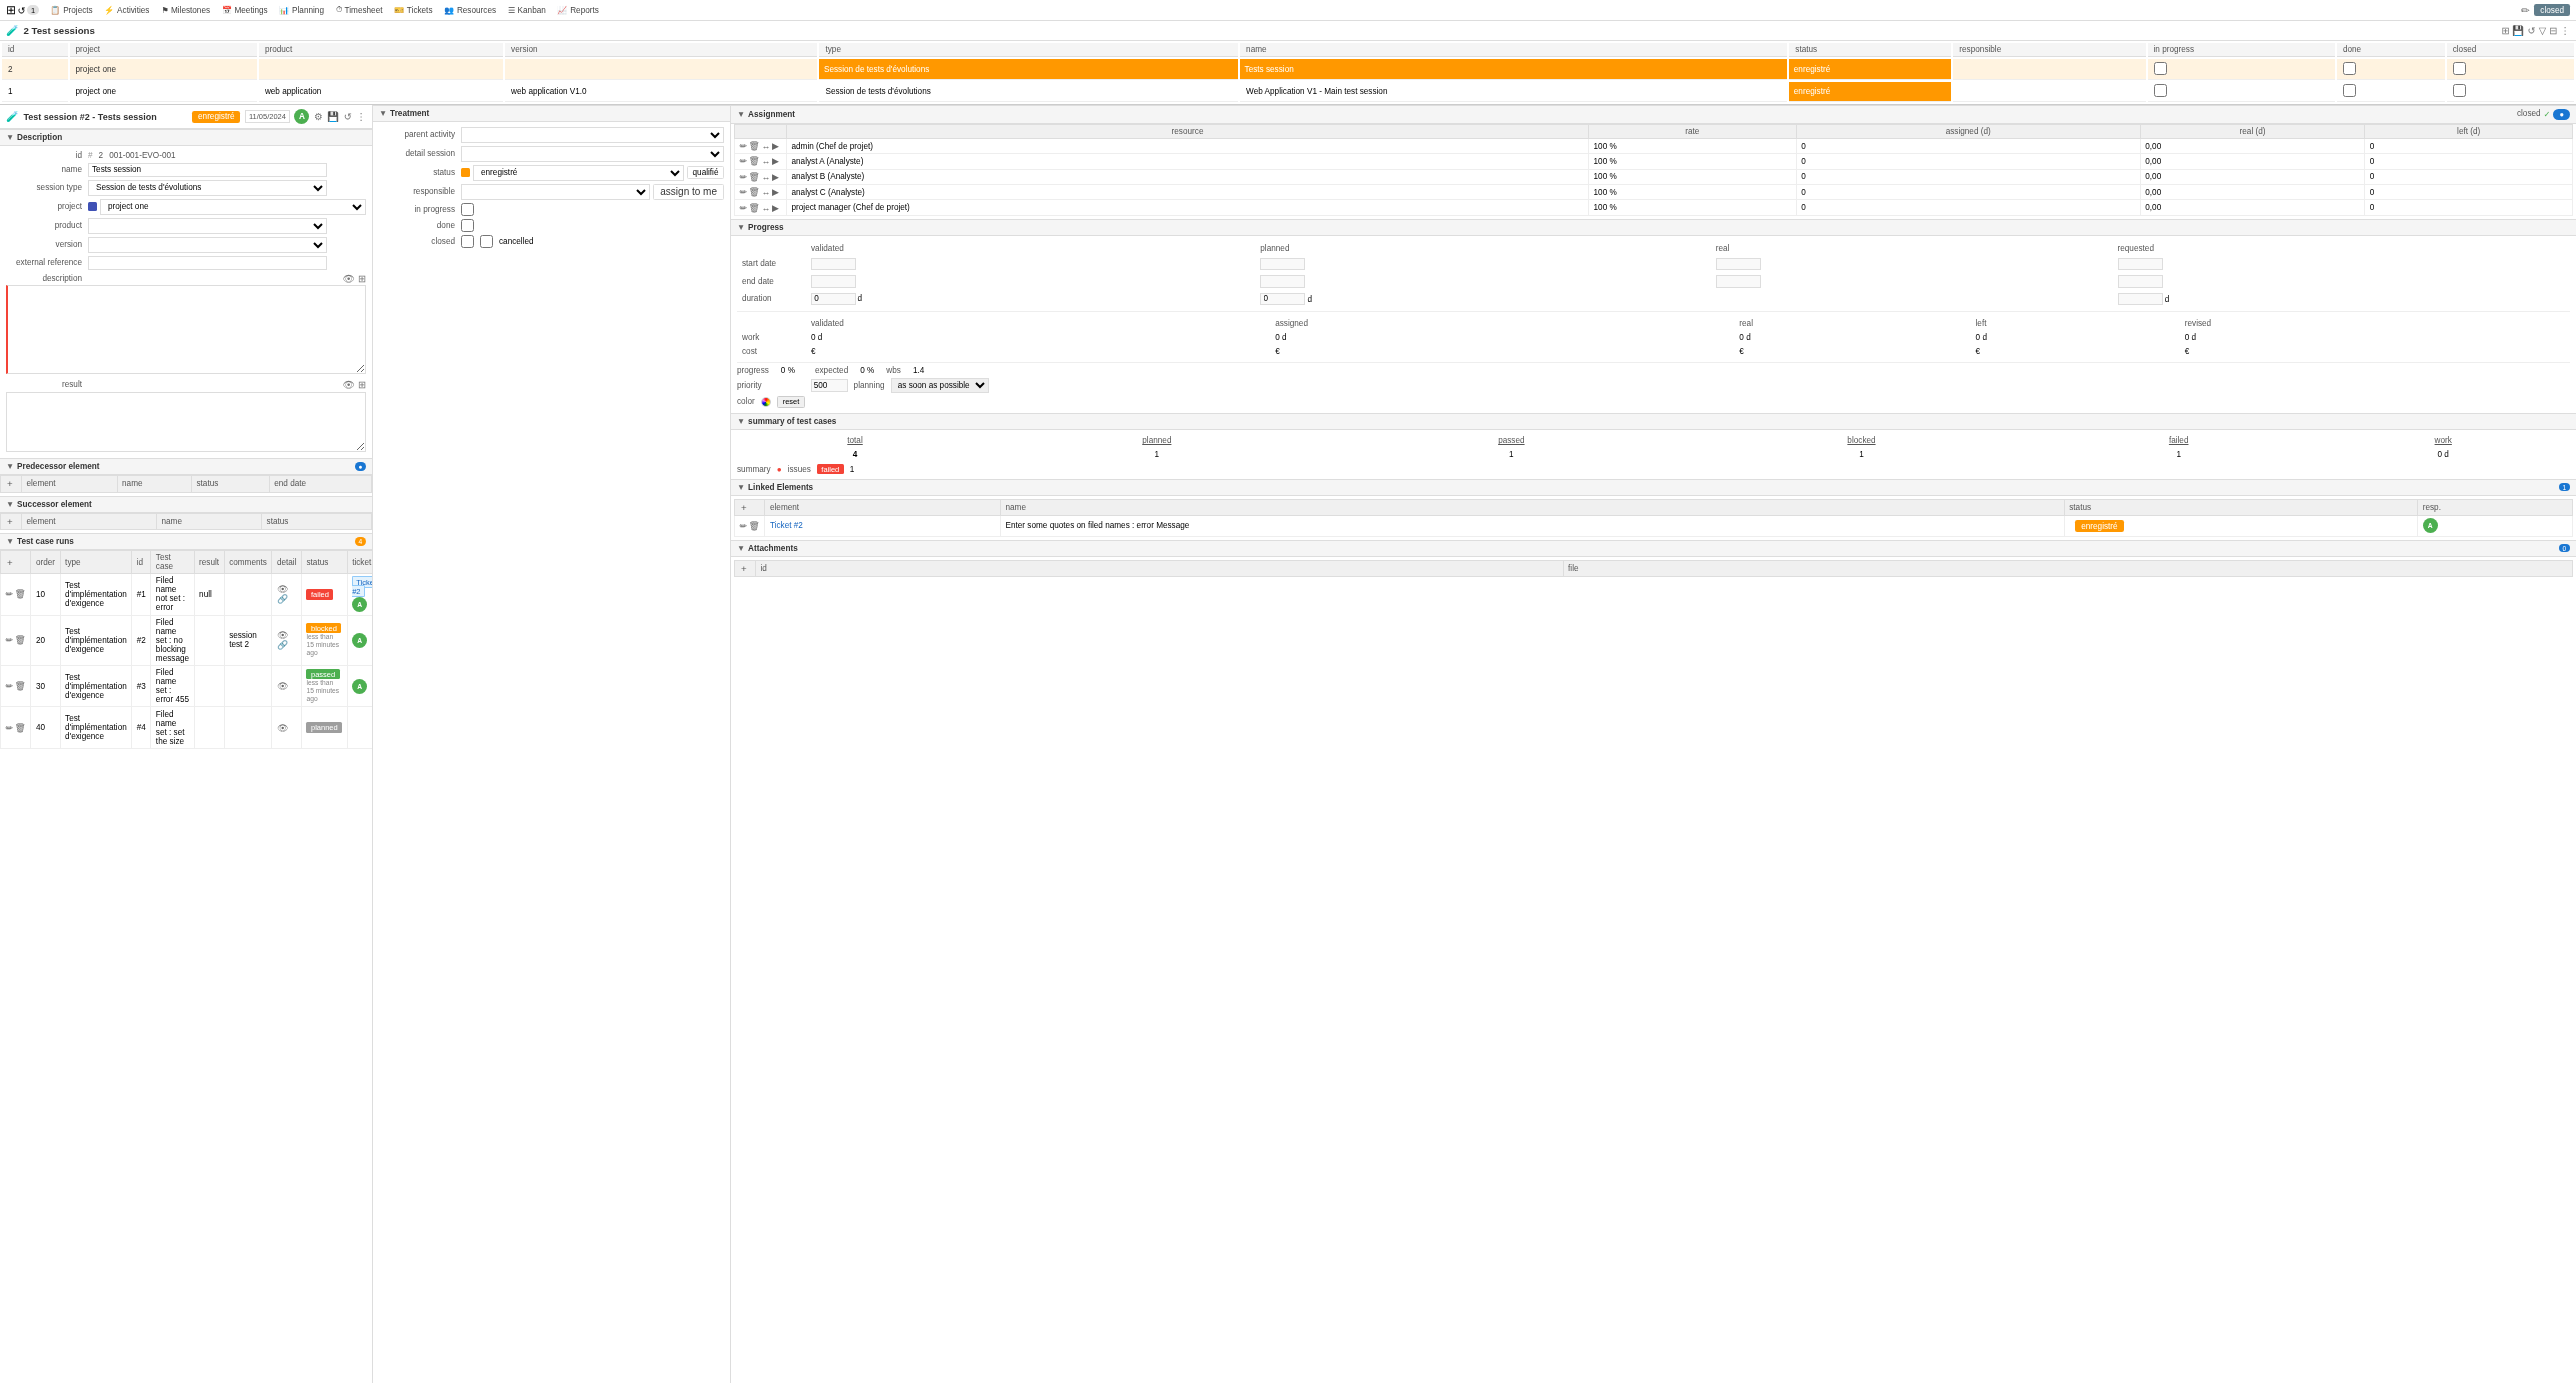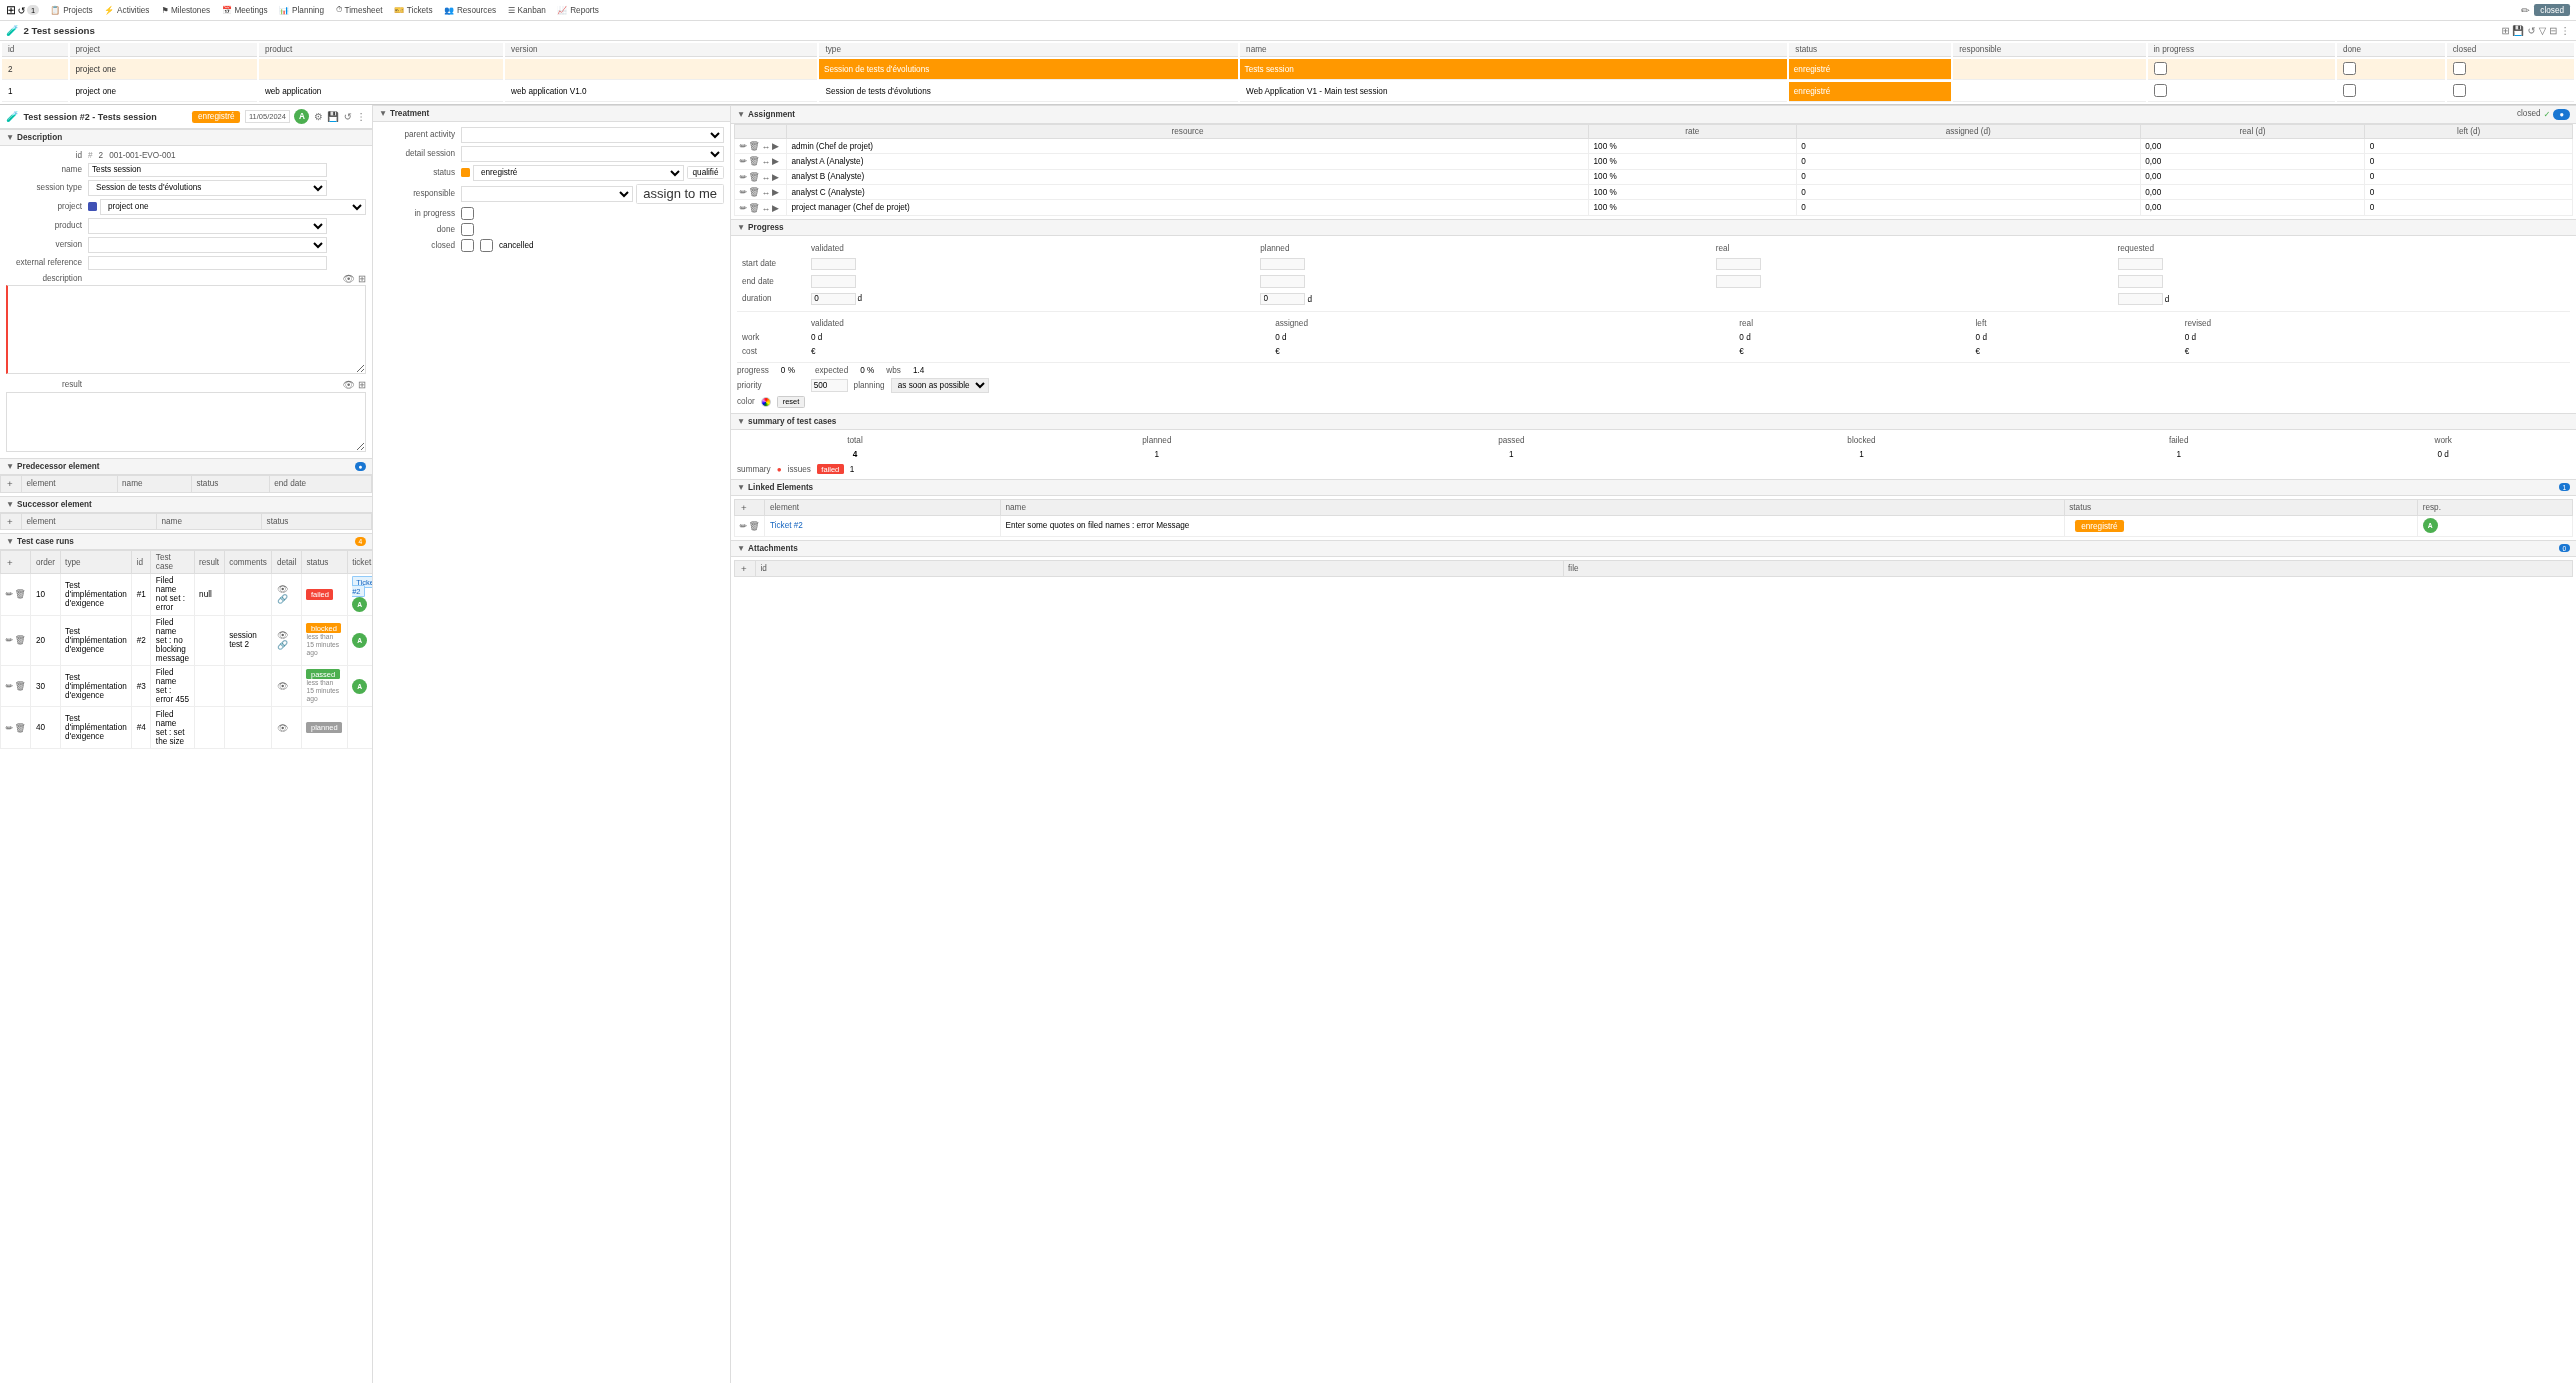--- a/index.html
+++ b/index.html
@@ -79,21 +79,21 @@
     .runs-table th { background: #f0f0f0; padding: 2.2px 4.5px; border: 0.7px solid #ddd; font-weight: normal; color: #555; text-align: left; }
     .runs-table td { padding: 2.2px 4.5px; border: 0.7px solid #eee; vertical-align: middle; }
     .status-failed { background: #f44336; color: #fff; padding: 0.7px 4.5px; border-radius: 1.5px; font-size: 7.5px; }
     .status-blocked { background: #ff9800; color: #fff; padding: 0.7px 4.5px; border-radius: 1.5px; font-size: 7.5px; }
     .status-passed { background: #4caf50; color: #fff; padding: 0.7px 4.5px; border-radius: 1.5px; font-size: 7.5px; }
     .status-planned { background: #9e9e9e; color: #fff; padding: 0.7px 4.5px; border-radius: 1.5px; font-size: 7.5px; }
     .ticket-badge { background: #e3f2fd; border: 0.7px solid #90caf9; padding: 0.7px 3px; border-radius: 1.5px; font-size: 7.5px; color: #1565c0; }
 
     
     .summary-table { width: 100%; border-collapse: collapse; font-size: 8.2px; }
-    .summary-table th { padding: 2.2px 4.5px; text-align: center; color: #555; font-weight: normal; }
+    .summary-table th { padding: 2.2px 4.5px; text-align: center; color: #555; font-weight: normal; text-decoration: underline; }
     .summary-table td { padding: 2.2px 4.5px; text-align: center; }
 
     
     .linked-table { width: 100%; border-collapse: collapse; font-size: 8.2px; }
     .linked-table th { background: #f0f0f0; padding: 2.2px 4.5px; border: 0.7px solid #ddd; font-weight: normal; color: #555; text-align: left; }
     .linked-table td { padding: 2.2px 4.5px; border: 0.7px solid #eee; vertical-align: middle; }
     .btn-icon { background: none; border: none; cursor: pointer; color: #555; font-size: 9.7px; padding: 0 1.5px; }
 
     
     .closed-btn { background: #607d8b; color: #fff; padding: 1.5px 6px; border-radius: 2.2px; font-size: 8.2px; border: none; cursor: pointer; }
@@ -118,21 +118,21 @@
 
     .planning-select { border: 0.7px solid #ddd; padding: 0.7px 2.2px; font-size: 8.2px; }
 
     .row-actions { display: flex; gap: 1.5px; align-items: center; }
 
     
     .timestamp-small { font-size: 6.7px; color: #888; line-height: 1.2; }
 
     .qualifie-badge { background: #fff; border: 0.7px solid #ddd; padding: 0.7px 4.5px; border-radius: 1.5px; font-size: 8.2px; }
 
-    .assign-to-me { background: #fff; border: 0.7px solid #ddd; padding: 1.5px 6px; border-radius: 1.5px; font-size: 13px; cursor: pointer; color: #333; }
+    .assign-to-me { background: #fff; border: 0.7px solid #ddd; padding: 1.5px 6px; border-radius: 1.5px; font-size: 10px; cursor: pointer; color: #333; }
   </style>
 </head>
 <body>
 
 <div class="top-nav">
   <div style="display:flex;align-items:center;gap:1.5px;margin-right:6px;">
     <span style="font-size:12px;cursor:pointer;">⊞</span>
     <span style="font-size:9.7px;cursor:pointer;">↺</span>
     <span style="background:#e0e0e0;border-radius:7.5px;padding:0.7px 3.7px;font-size:7.5px;">1</span>
   </div>

